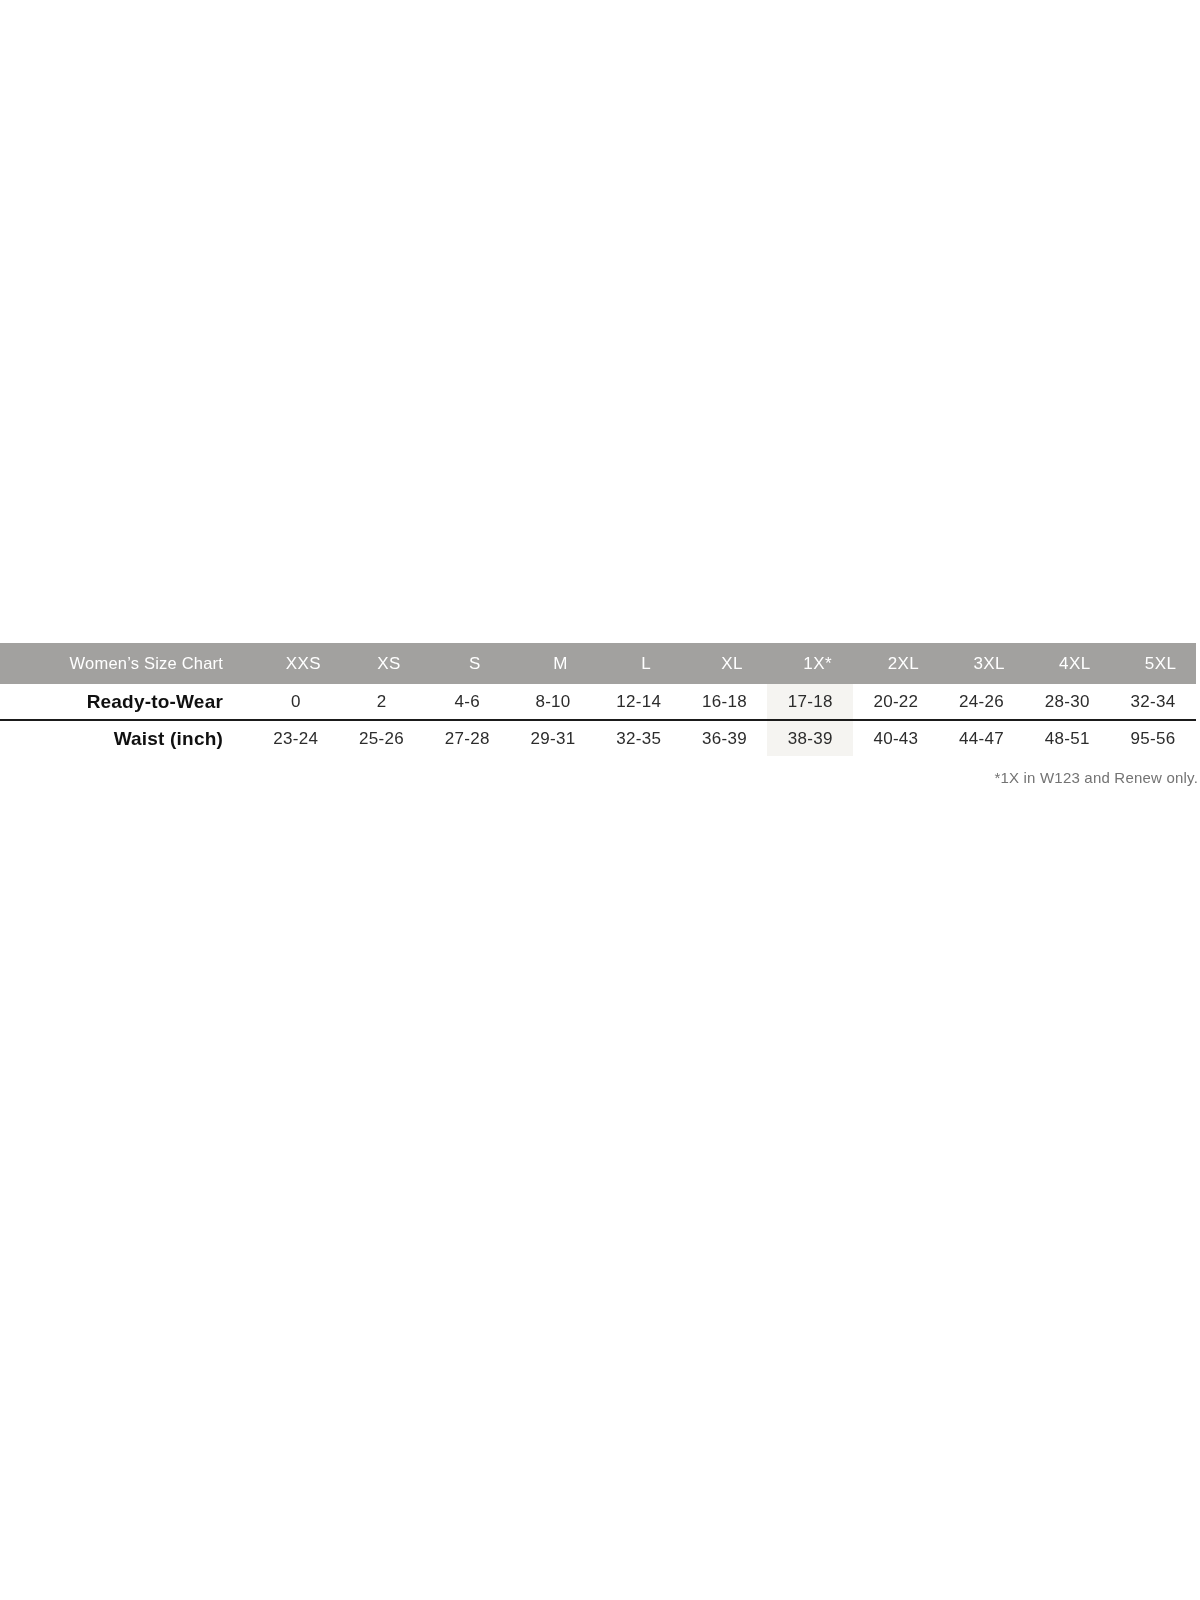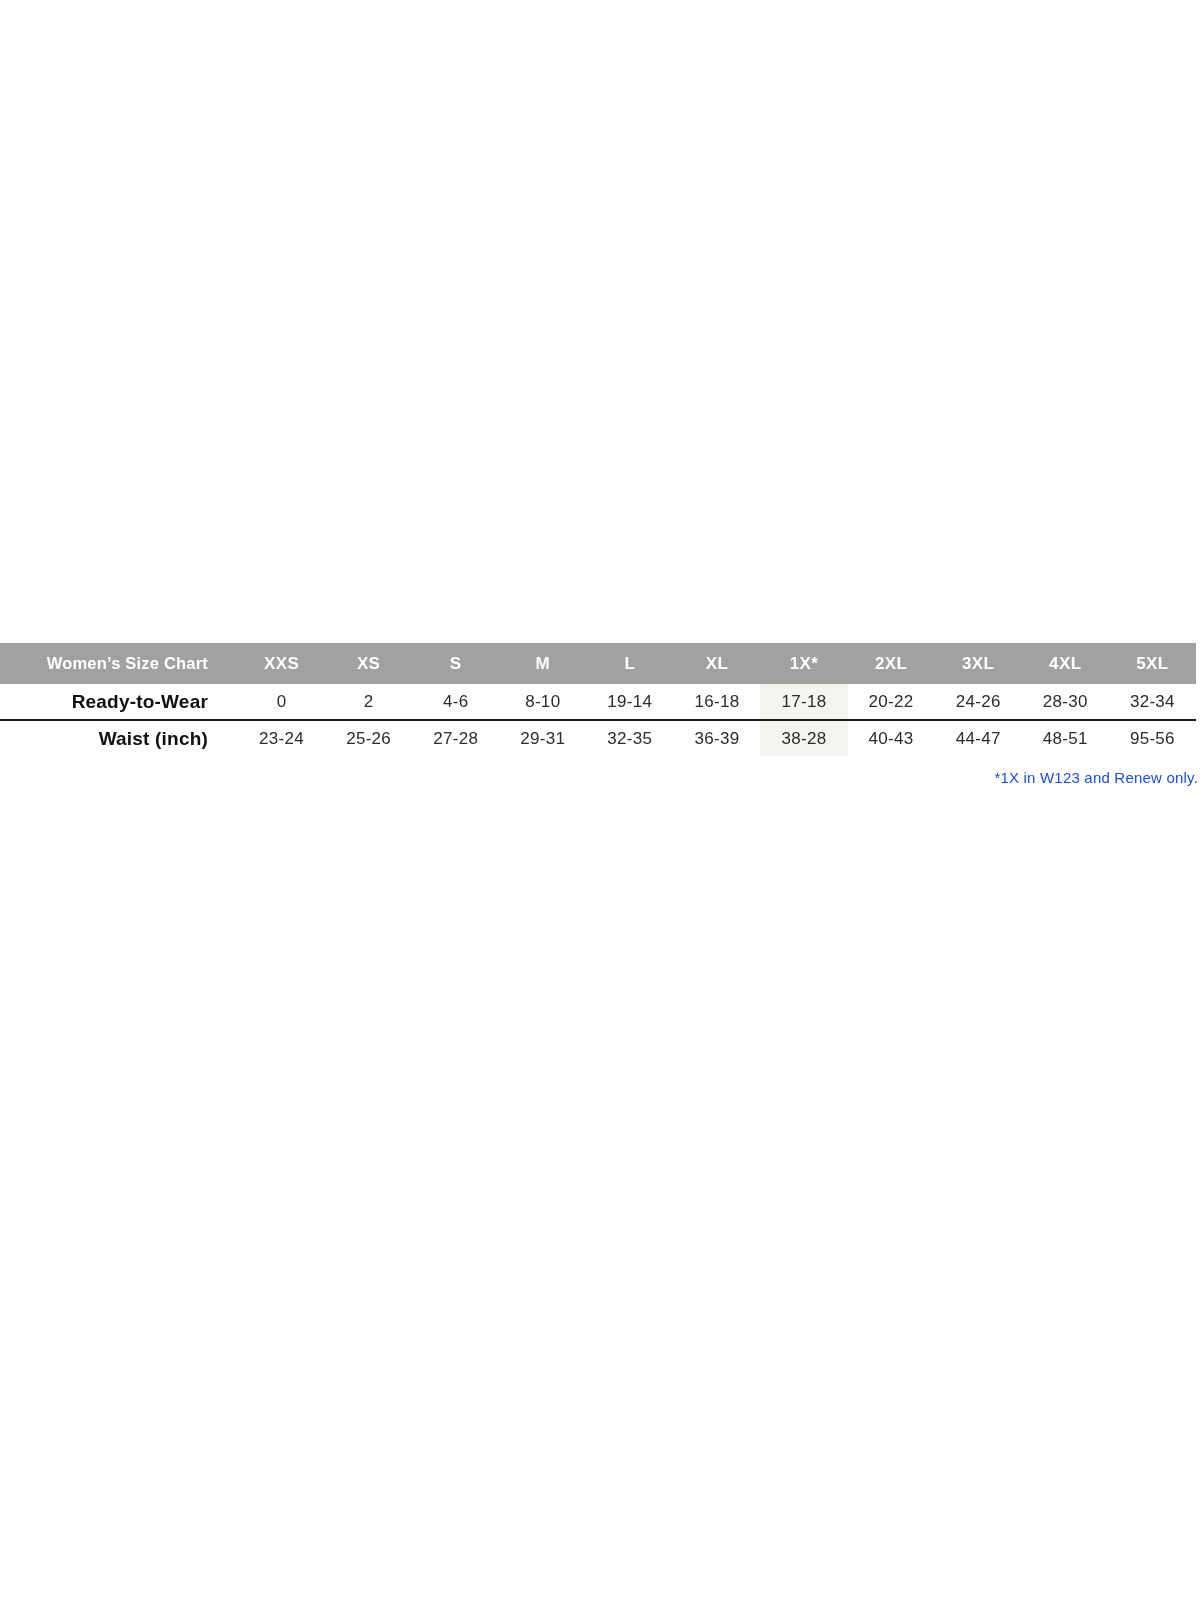--- a/index.html
+++ b/index.html
@@ -16,24 +16,25 @@
   table{
     border-collapse:collapse;
     table-layout:fixed;
     width:1196px;
   }
   thead th{
     background:var(--header-bg,#a2a19f);
     color:var(--header-text,#ffffff);
     height:39px;
     font-size:17px;
-    font-weight:700;
+    font-weight:400;
     letter-spacing:.4px;
     text-align:center;
     vertical-align:middle;
+    padding-left:16px;
   }
   th.corner{
     width:207px;
     font-size:16.5px;
     text-align:right;
     padding-right:30px;
     letter-spacing:.2px;
   }
   tbody tr{height:36px;margin-top:33px;}
   tbody tr:not(:last-child){border-bottom:2px solid var(--row-line,#1b1b1b);}
@@ -54,21 +55,21 @@
     letter-spacing:.3px;
   }
   tr.cm-row{background:var(--cm-row-bg,#f2f1ee);}
   td.hl{background:var(--highlight-on-white,#f5f4f1);}
   tr.cm-row td.hl{background:var(--highlight-on-cm,#e9e8e4);}
   .footnote{
     width:1198px;
     margin-top:13px;
     text-align:right;
     font-size:15px;
-    color:#1d4ed8;
+    color:#737373;
     letter-spacing:.2px;
   }
 </style>
 </head>
 <body>
 
 <div class="chart-wrap">
   <table>
     <thead>
       <tr>
@@ -86,37 +87,37 @@
           <th class="size-col">5XL</th>
         </tr>
     </thead>
     <tbody>
         <tr>
           <th class="row-label">Ready-to-Wear</th>
           <td>0</td>
           <td>2</td>
           <td>4-6</td>
           <td>8-10</td>
-          <td>19-14</td>
+          <td>12-14</td>
           <td>16-18</td>
           <td class="hl">17-18</td>
           <td>20-22</td>
           <td>24-26</td>
           <td>28-30</td>
           <td>32-34</td>
         </tr>
         <tr>
           <th class="row-label">Waist (inch)</th>
           <td>23-24</td>
           <td>25-26</td>
           <td>27-28</td>
           <td>29-31</td>
           <td>32-35</td>
           <td>36-39</td>
-          <td class="hl">38-28</td>
+          <td class="hl">38-39</td>
           <td>40-43</td>
           <td>44-47</td>
           <td>48-51</td>
           <td>95-56</td>
         </tr>
       </tbody>
   </table>
 </div>
 
 <div class="footnote">*1X in W123 and Renew only.</div>

